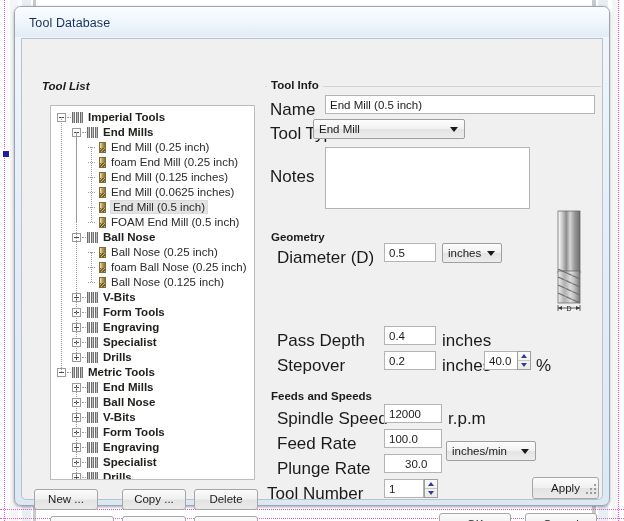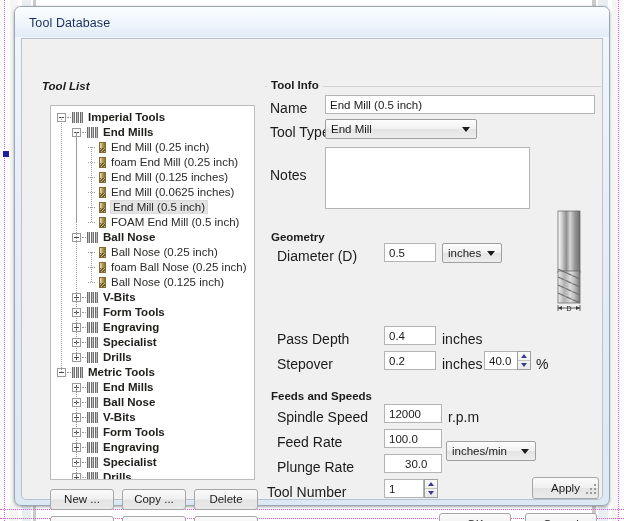--- a/index.html
+++ b/index.html
@@ -205,21 +205,21 @@
     color: #1b1b1b;
     text-align: center;
     cursor: default;
     box-sizing: border-box;
     font-family: "Liberation Sans", sans-serif;
   }
 
   
   .lbl-static {
     position: absolute;
-    font-size: 14px;
+    font-size: 17px;
     color: #1b1b1b;
     white-space: nowrap;
   }
   .lbl-static.b { font-weight: normal; }
   .field {
     position: absolute;
     border: 1px solid #b4b4b4;
     background: #ffffff;
     font-size: 11.5px;
     color: #1b1b1b;
@@ -409,35 +409,35 @@
               </span><span class="lbl" style="margin-left: 52px;">Drills</span></div>
             <span class="tvline" style="left: 10px; top: 11px; height: 255px;"></span>
             <span class="tvline" style="left: 25px; top: 26px; height: 90px;"></span>
             <span class="tvline" style="left: 25px; top: 26px; height: 225px;"></span>
             <span class="tvline" style="left: 40px; top: 41px; height: 75px;"></span>
             <span class="tvline" style="left: 40px; top: 146px; height: 30px;"></span>
             <span class="tvline" style="left: 25px; top: 281px; height: 90px;"></span>
           </div>
       </div>
 
-      <div class="btn" style="left:28px;  top:450px; width:64px; height:21px; line-height:19px;">New ...</div>
+      <div class="btn" style="left:12px;  top:450px; width:64px; height:21px; line-height:19px;">New ...</div>
       <div class="btn" style="left:100px; top:450px; width:64px; height:21px; line-height:19px;">Copy ...</div>
       <div class="btn" style="left:172px; top:450px; width:64px; height:21px; line-height:19px;">Delete</div>
       <div class="btn" style="left:28px;  top:477px; width:64px; height:21px; line-height:19px;">New Group</div>
       <div class="btn" style="left:100px; top:477px; width:64px; height:21px; line-height:19px;">Import...</div>
       <div class="btn" style="left:172px; top:477px; width:64px; height:21px; line-height:19px;">Export...</div>
 
       <div class="group-rule" style="left:243px; top:47px; width:336px;"></div>
       <div class="group-title" style="left:245px; top:40px;">Tool Info</div>
 
       <div class="lbl-static" style="left:248px; top:61px;">Name</div>
       <input class="field" style="left: 303px; top: 56px; width: 270px; height: 19px;" value="End Mill (0.5 inch)">
 
       <div class="lbl-static" style="left:248px; top:85px;">Tool Type</div>
-      <div class="combo" style="left:303px; top:80px; width:152px; height:20px;">
+      <div class="combo" style="left:291px; top:80px; width:152px; height:20px;">
         <span class="ctext">End Mill</span>
         <span class="carrow"></span>
       </div>
 
       <div class="lbl-static" style="left:248px; top:128px;">Notes</div>
       <textarea class="textarea" style="left: 303px; top: 108px; width: 205px; height: 62px; resize: none; font-size: 11.5px; padding: 3px; font-family: &quot;Liberation Sans&quot;, sans-serif;"></textarea>
 
       <div class="tool-pic" style="left:518px; top:168px; width:60px; height:110px;">
         <svg width="60" height="110" viewBox="0 0 60 110">
           <defs>

